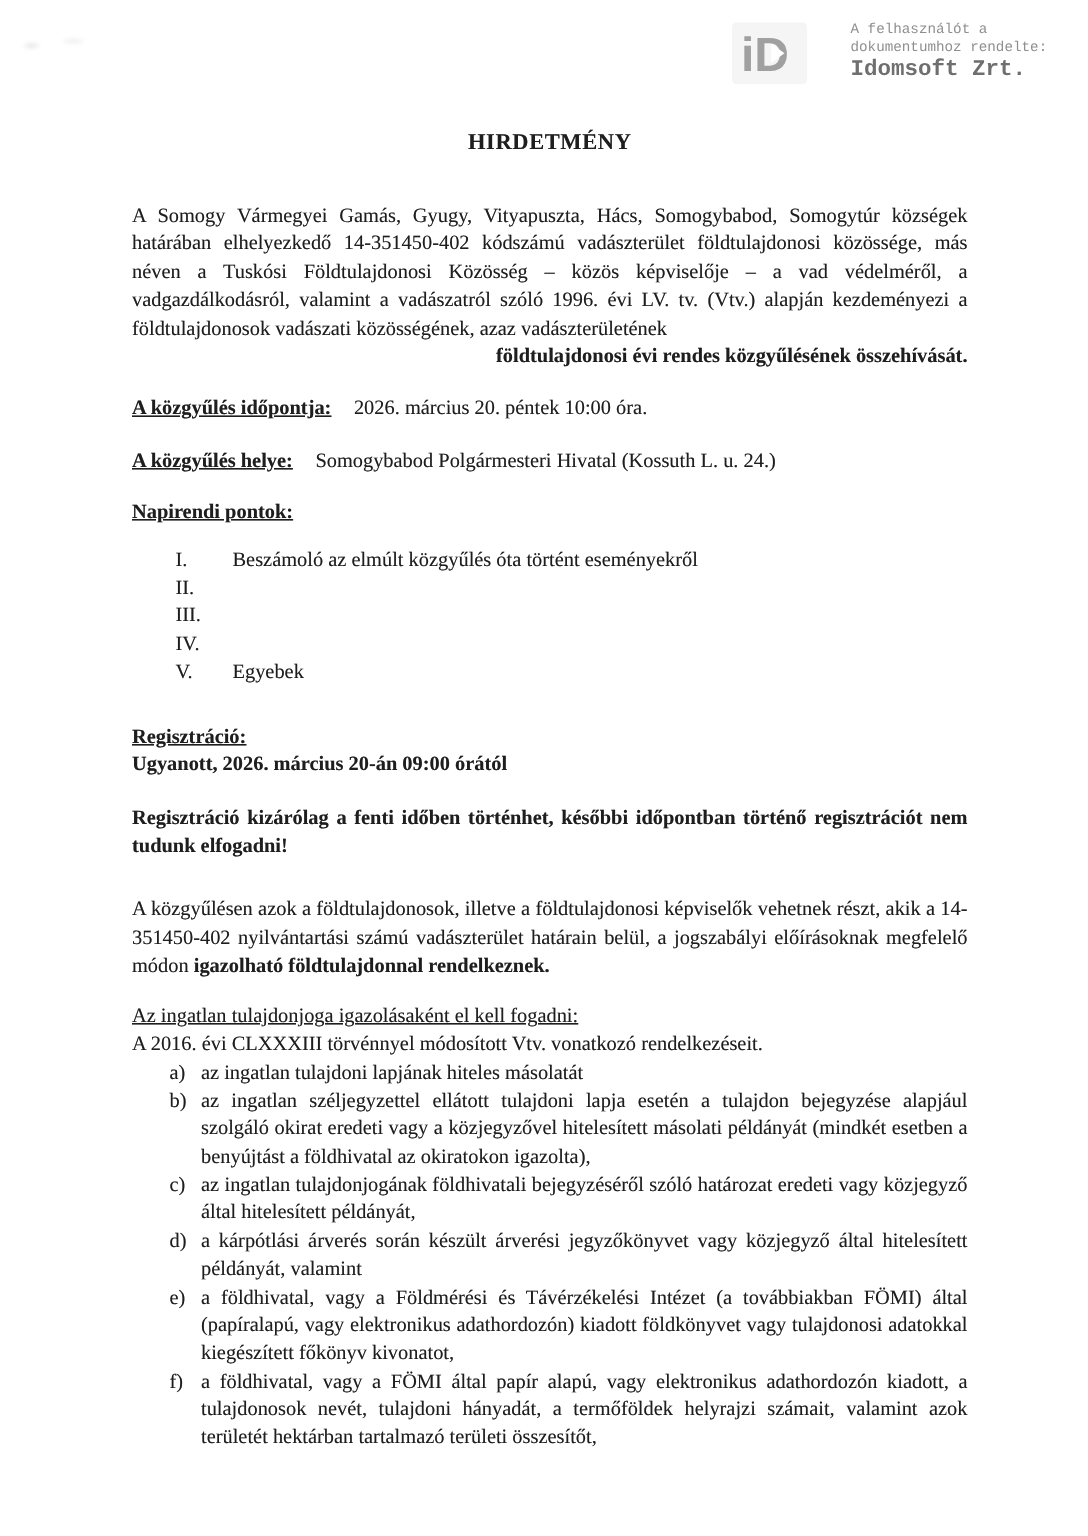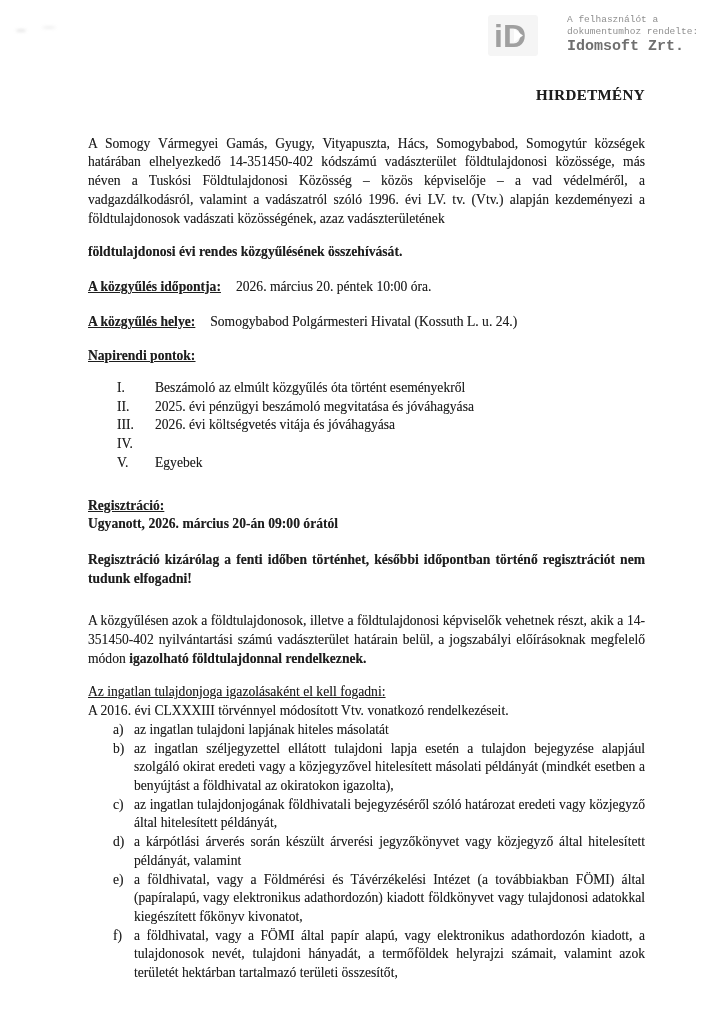--- a/index.html
+++ b/index.html
@@ -21,24 +21,24 @@
   .stamp-logo{width:52px;height:46px;flex-shrink:0;}
   .stamp-text{margin-left:28px;font-family:Liberation Mono, monospace;font-size:9.5px;line-height:12px;color:#8f8f8f;padding-top:2px;width:160px;}
   .stamp-text .who{font-weight:bold;color:#6f6f6f;margin-top:3px;font-size:15px;}
 
   
   .content{
     position:absolute;left:88px;top:86px;width:557px;
     font-size:13.6px;line-height:18.7px;
     text-shadow:0 0 .4px rgba(30,30,30,.45);
   }
-  .doc-title{text-align:right;font-weight:bold;font-size:15px;letter-spacing:.4px;margin:0 0 30px 0;}
+  .doc-title{text-align:center;font-weight:bold;font-size:15px;letter-spacing:.4px;margin:0 0 30px 0;}
   p{margin:0;}
   .just{text-align:justify;}
-  .subject{text-align:left;font-weight:bold;margin-top:15px;}
+  .subject{text-align:right;font-weight:bold;}
   .line{margin-top:16px;}
   .label-bu{font-weight:bold;text-decoration:underline;margin-right:15px;}
   .u{text-decoration:underline;}
   .b{font-weight:bold;}
 
   .agenda{margin-top:13px;}
   .agenda-row{display:flex;}
   .agenda-num{padding-left:29px;width:38px;flex-shrink:0;}
   .agenda-text{flex:1;}
 
@@ -89,25 +89,23 @@
     <span class="label-bu">Napirendi pontok:</span>
   </p>
 
   <div class="agenda">
     <div class="agenda-row">
       <span class="agenda-num">I.</span>
       <span class="agenda-text">Beszámoló az elmúlt közgyűlés óta történt eseményekről</span>
     </div>
     <div class="agenda-row">
       <span class="agenda-num">II.</span>
-      <span class="agenda-text">2025. évi pénzügyi beszámoló megvitatása és jóváhagyása</span>
     </div>
     <div class="agenda-row">
       <span class="agenda-num">III.</span>
-      <span class="agenda-text">2026. évi költségvetés vitája és jóváhagyása</span>
     </div>
     <div class="agenda-row">
       <span class="agenda-num">IV.</span>
     </div>
     <div class="agenda-row">
       <span class="agenda-num">V.</span>
       <span class="agenda-text">Egyebek</span>
     </div>
   </div>
 

